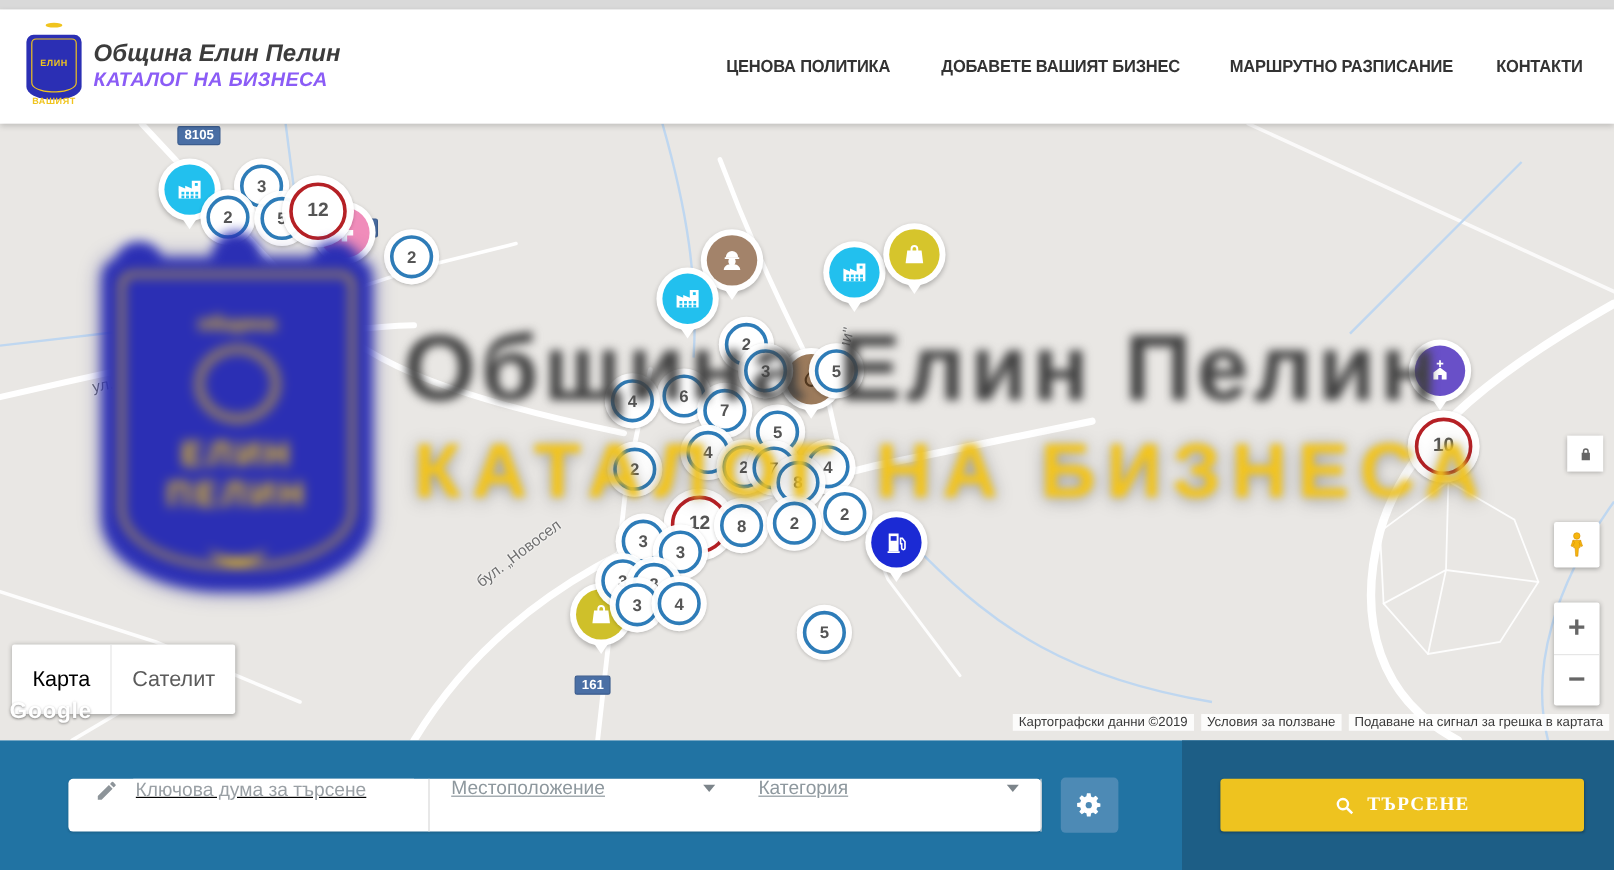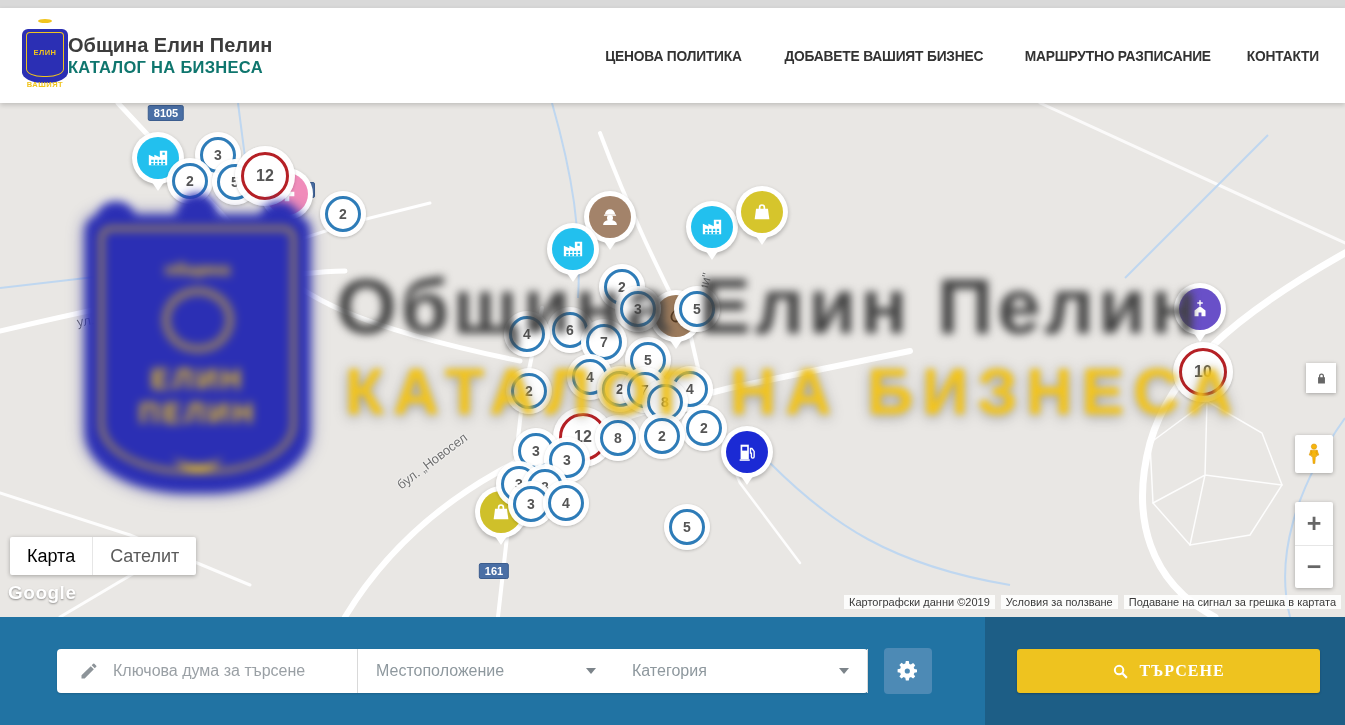--- a/index.html
+++ b/index.html
@@ -12,23 +12,23 @@
           box-shadow:0 2px 5px rgba(0,0,0,.18);display:flex;align-items:center;
           justify-content:space-between;z-index:20;}
   .brand{display:flex;align-items:center;margin-left:22px;}
   .logo-crest{width:46px;height:54px;background:#2b2fb4;position:relative;
               border-radius:6px 6px 45% 45%/6px 6px 20% 20%;flex:none;}
   .logo-crest .li{position:absolute;inset:3px 4px 6px 4px;border:1.5px solid #f0c41e;
                   border-radius:4px 4px 45% 45%/4px 4px 18% 18%;display:flex;
                   flex-direction:column;align-items:center;justify-content:center;color:#f0c41e;gap:24px;}
   .logo-crest .lo{width:10px;height:10px;border:2px solid #f0c41e;border-radius:50%;margin-bottom:2px;}
   .logo-crest .lt{font-size:7.5px;font-weight:700;letter-spacing:.5px;line-height:8.5px;}
-  .brand-text{}
+  .brand-text{margin-left:10px;font-style:italic;}
   .brand-title{font-size:20px;font-weight:700;color:#3c3c3c;line-height:23px;}
-  .brand-sub{font-size:16.5px;font-weight:700;color:#0f766e;letter-spacing:.3px;line-height:20px;}
+  .brand-sub{font-size:16.5px;font-weight:700;color:#8b5cf6;letter-spacing:.3px;line-height:20px;}
   .nav{display:flex;align-items:center;margin-right:26px;}
   .nav-item{font-size:14.5px;font-weight:700;color:#333;margin-left:32px;letter-spacing:-.2px;
             cursor:pointer;white-space:nowrap;transform:scaleX(.95);transform-origin:right;}
 
   
   .map{position:absolute;left:0;top:103px;width:1345px;height:514px;background:#e9e7e4;overflow:hidden;}
   .roads{position:absolute;left:0;top:0;}
 
   .shield{position:absolute;transform:translate(-50%,-50%);background:#4a6fa5;color:#fff;
           font-size:11px;font-weight:700;padding:1px 5px;border-radius:2px;
@@ -70,21 +70,21 @@
   .crest-orn2{width:48px;height:26px;border-bottom:5px solid #f0c41e;border-radius:50%;margin-top:12px;}
   .wm-title{position:absolute;left:336px;top:158px;font-size:78px;font-weight:600;color:#414141;
             letter-spacing:4px;white-space:nowrap;filter:blur(4px);z-index:5;}
   .wm-sub{position:absolute;left:345px;top:252px;font-size:64px;font-weight:700;color:#f2c41e;
           letter-spacing:9px;white-space:nowrap;filter:blur(3px);z-index:5;
           text-shadow:0 2px 12px rgba(60,60,60,.55);}
 
   
   .maptype{position:absolute;left:10px;top:434px;display:flex;background:#fff;border-radius:2px;
            box-shadow:0 1px 4px rgba(0,0,0,.3);z-index:6;overflow:hidden;}
-  .maptype .mt{line-height:38px;padding:0 17px;font-size:18px;cursor:pointer;}
+  .maptype .mt{line-height:38px;padding:10px 17px;font-size:18px;cursor:pointer;}
   .maptype .mt.active{font-weight:500;color:#000;}
   .maptype .mt.inactive{color:#5b5b5b;border-left:1px solid #e6e6e6;}
   .glogo{position:absolute;left:8px;top:479px;font-size:19px;font-weight:700;color:#fff;z-index:6;
          letter-spacing:.5px;text-shadow:0 1px 2px rgba(0,0,0,.4);cursor:pointer;}
   .attrib{position:absolute;right:4px;top:492px;display:flex;gap:6px;z-index:6;}
   .attrib span{background:rgba(255,255,255,.85);font-size:11px;color:#3a3a3a;padding:1px 5px;white-space:nowrap;}
   .ctl{position:absolute;background:#fff;box-shadow:0 1px 4px rgba(0,0,0,.3);z-index:6;
        display:flex;align-items:center;justify-content:center;cursor:pointer;}
   .ctl-lock{left:1306px;top:260px;width:30px;height:30px;}
   .ctl-peg{left:1295px;top:332px;width:38px;height:38px;border-radius:2px;}
@@ -93,21 +93,21 @@
            flex-direction:column;}
   .zbtn{flex:1;display:flex;align-items:center;justify-content:center;font-size:25px;font-weight:700;
         color:#666;cursor:pointer;}
   .zbtn.zin{border-bottom:1px solid #e6e6e6;}
 
   
   .bottombar{position:absolute;left:0;top:617px;width:1345px;height:108px;background:#2173a3;}
   .darkpanel{position:absolute;right:0;top:0;width:360px;height:108px;background:#1d5e86;}
   .search-box{position:absolute;left:57px;top:32px;width:811px;height:44px;background:#fff;
               border-radius:4px;display:flex;align-items:stretch;box-shadow:0 1px 2px rgba(0,0,0,.15);}
-  .seg{display:flex;align-items:center;position:relative;}
+  .seg{display:flex;align-items:flex-start;position:relative;text-decoration:underline;}
   .seg-keyword{width:301px;border-right:1px solid #d9d9d9;padding-left:22px;box-sizing:border-box;}
   .seg-keyword input{border:none;outline:none;font-size:16px;color:#444;width:230px;margin-left:12px;
                      font-family:"Liberation Sans",sans-serif;}
   .seg-keyword input::placeholder{color:#9aa0a5;}
   .seg-select{width:254px;border-right:1px solid #d9d9d9;padding:0 18px;box-sizing:border-box;
               justify-content:space-between;cursor:pointer;font-size:16px;color:#8e989e;}
   .seg-select.last{width:256px;border-right:none;}
   .caret{width:0;height:0;border:5px solid transparent;border-top:6px solid #7c848a;margin-top:5px;}
   .gear-btn{position:absolute;left:884px;top:31px;width:48px;height:46px;background:#4d8ab5;
             border:none;border-radius:4px;display:flex;align-items:center;justify-content:center;cursor:pointer;}

